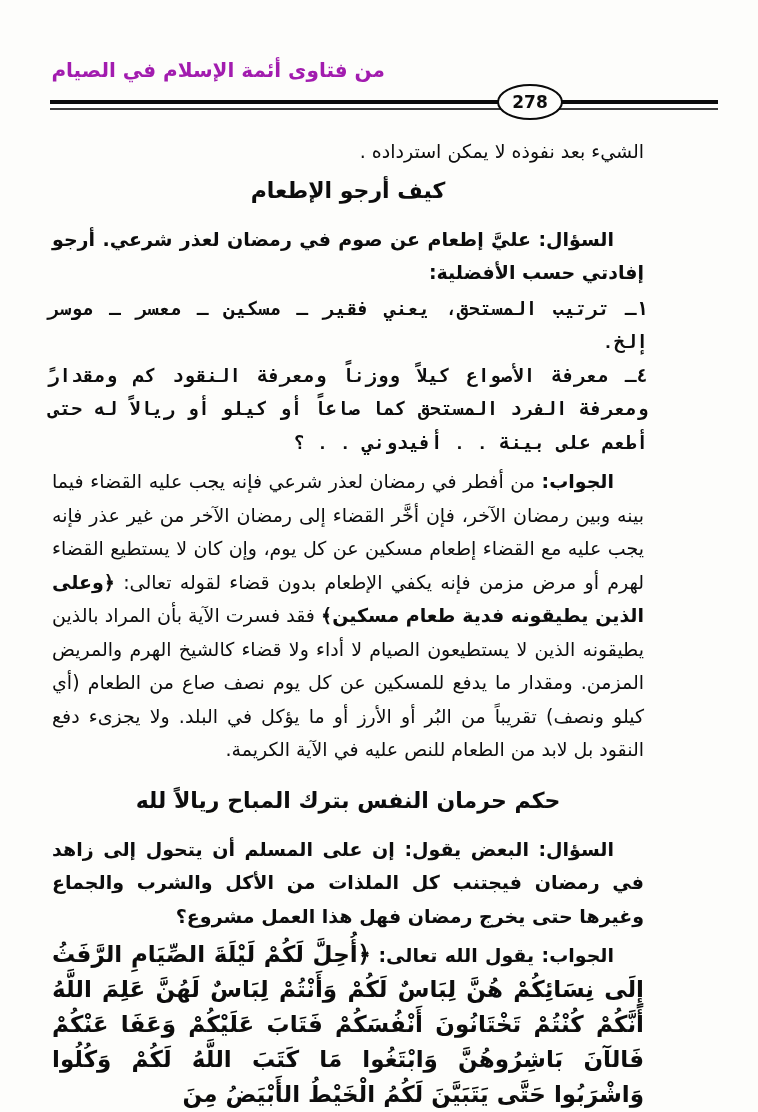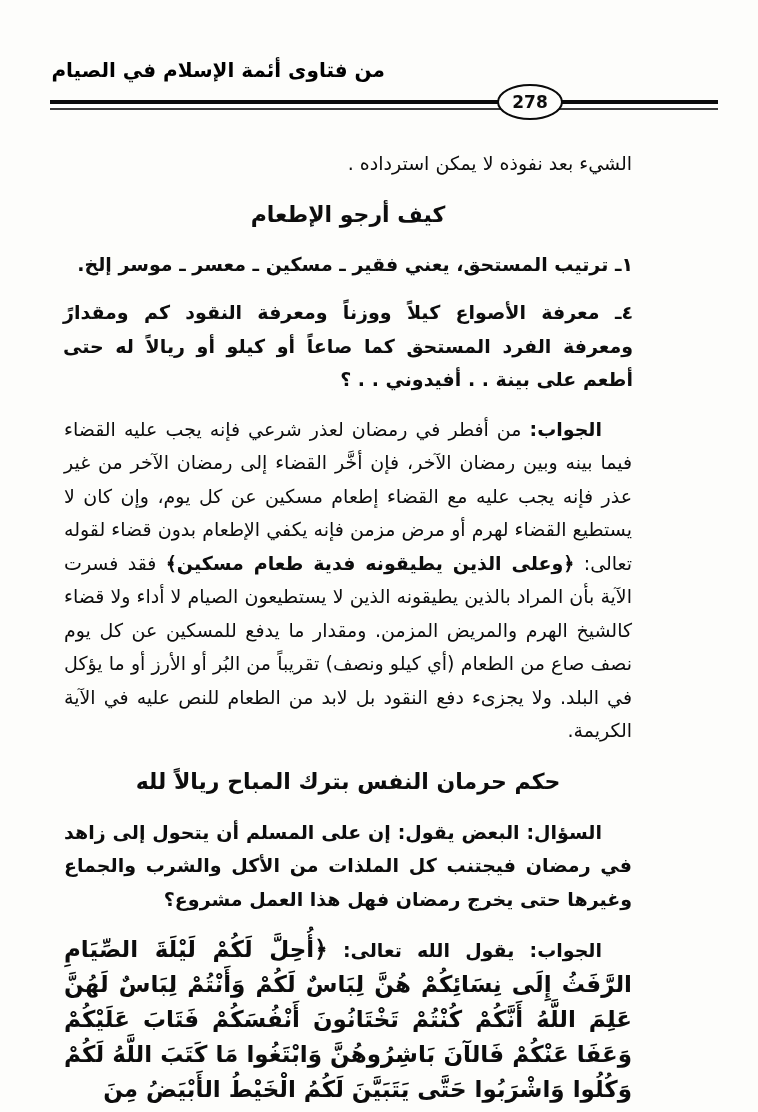--- a/index.html
+++ b/index.html
@@ -14,21 +14,21 @@
   }
   
   .header-title {
     position:absolute;
     left:95px; top:58px;
     width:290px;
     font-size:20px;
     font-weight:bold;
     text-align:center;
     white-space:nowrap;
-    color:#000000;
+    color:#a21caf;
   }
   .rule-thick {
     position:absolute;
     left:50px; right:40px; top:100px;
     height:4px; background:#0a0a0a;
   }
   .rule-thin {
     position:absolute;
     left:50px; right:40px; top:108px;
     height:1.5px; background:#3a3a3a;
@@ -48,37 +48,37 @@
   .body {
     position:absolute;
     top:131px;
     right:110px;
     width:600px;
     font-size:19px;
     line-height:33.5px;
     text-align:justify;
     text-align-last:right;
   }
-  .body p { margin:16px; }
+  .body p { margin:4px; }
   .intro-line { margin-bottom:16px; }
   .section-heading {
     font-size:22px;
     font-weight:bold;
     text-align:center;
     text-align-last:center;
     line-height:36px;
     margin:0 0 14px 0;
   }
   .question {
     font-weight:bold;
     text-indent:30px;
     margin-bottom:4px;
   }
   .fatwa-list { margin:0 0 2px 0; padding:0; list-style:none; font-weight:bold; }
-  .fatwa-list li { margin:15px; }
+  .fatwa-list li { margin:0;font-family:Liberation Mono, monospace; }
   .answer { text-indent:30px; margin-bottom:0; }
   .label-bold { font-weight:bold; }
   .quote-bold { font-weight:bold; }
   .heading-2 { margin-top:16px; }
   .quran-verse {
     font-size:23px;
     font-weight:bold;
     letter-spacing:0.2px;
   }
   .answer-2 { line-height:34px; }
@@ -96,20 +96,21 @@
   <div class="page-num-oval">
     <span>278</span>
   </div>
 
   <div class="body">
 
     <p class="intro-line">الشيء بعد نفوذه لا يمكن استرداده .</p>
 
     <h3 class="section-heading">كيف أرجو الإطعام</h3>
 
+    <p class="question"><span class="label-bold">السؤال:</span><span> عليَّ إطعام عن صوم في رمضان لعذر شرعي.  أرجو إفادتي حسب الأفضلية:</span></p>
 
     <ul class="fatwa-list">
       <li>١ـ ترتيب المستحق، يعني فقير ـ مسكين ـ معسر ـ موسر إلخ.</li>
       <li>٤ـ معرفة الأصواع كيلاً ووزناً ومعرفة النقود كم ومقدارً ومعرفة الفرد المستحق كما صاعاً أو كيلو أو ريالاً له حتى أطعم على بينة . .  أفيدوني . . ؟</li>
     </ul>
 
     <p class="answer"><span class="label-bold">الجواب:</span><span> من أفطر في رمضان لعذر شرعي فإنه يجب عليه القضاء فيما بينه وبين رمضان الآخر، فإن أخَّر القضاء إلى رمضان الآخر من غير عذر فإنه يجب عليه مع القضاء إطعام مسكين عن كل يوم، وإن كان لا يستطيع القضاء لهرم أو مرض مزمن فإنه يكفي الإطعام بدون قضاء لقوله تعالى: </span><span class="quote-bold">﴿وعلى الذين يطيقونه فدية طعام مسكين﴾</span><span> فقد فسرت الآية بأن المراد بالذين يطيقونه الذين لا يستطيعون الصيام لا أداء ولا قضاء كالشيخ الهرم والمريض المزمن.  ومقدار ما يدفع للمسكين عن كل يوم نصف صاع من الطعام (أي كيلو ونصف) تقريباً من البُر أو الأرز أو ما يؤكل في البلد.  ولا يجزىء دفع النقود بل لابد من الطعام للنص عليه في الآية الكريمة.</span></p>
 
     <h3 class="section-heading heading-2">حكم حرمان النفس بترك المباح ريالاً لله</h3>
 

